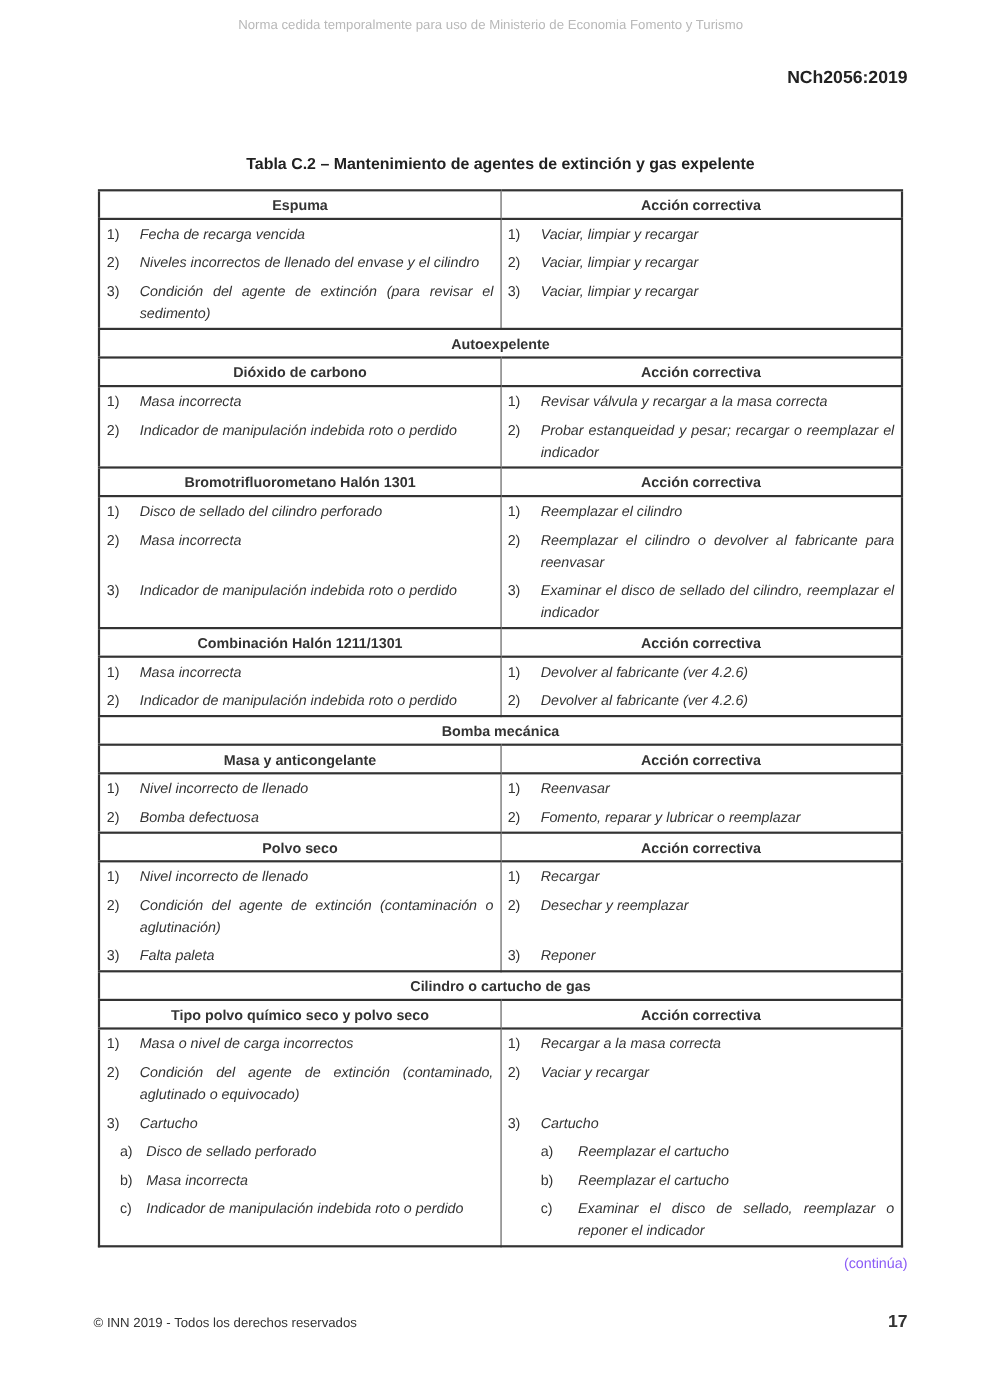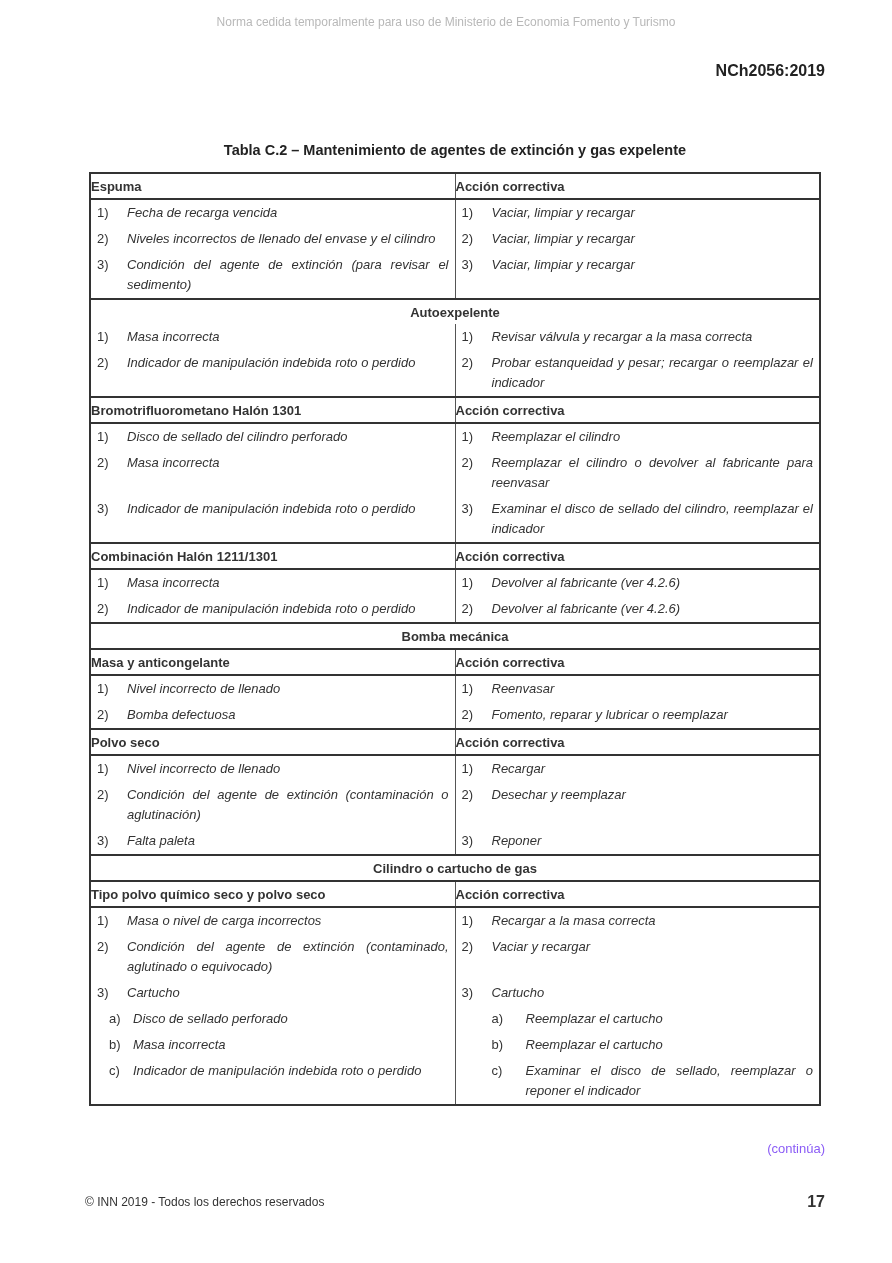--- a/index.html
+++ b/index.html
@@ -22,21 +22,21 @@
   table.main {
     position: absolute; top: 172px; left: 89px; width: 732px;
     border-collapse: collapse; border: 2px solid #333;
     font-size: 13px; color: #333;
   }
   table.main td { padding: 0; vertical-align: top; }
   table.main td.col { width: 50%; }
   table.main td.left { border-right: 1px solid #555; }
   tr.hdr td {
     border-top: 2px solid #333; border-bottom: 2px solid #333;
-    text-align: left; font-weight: bold; font-size: 13px; height: 24px;
+    text-align: center; font-weight: bold; font-size: 13px; height: 24px;
     vertical-align: middle;
   }
   tr.group td {
     border-top: 2px solid #333; border-bottom: 0;
     text-align: center; font-weight: bold; height: 24px; vertical-align: middle; margin-left: 13px;
   }
   .item {
     display: flex; line-height: 20px; padding: 3px 6px 3px 6px;
   }
   .num { width: 30px; flex: 0 0 30px; }
@@ -95,20 +95,24 @@
           </div>
           <div class="item" style="min-height: 40px;">
             <span class="num">3)</span>
             <span class="txt">Vaciar, limpiar y recargar</span>
           </div>
         </td>
       </tr>
       <tr class="group">
         <td colspan="2">Autoexpelente</td>
       </tr>
+      <tr class="hdr">
+        <td class="col left">Dióxido de carbono</td>
+        <td class="col">Acción correctiva</td>
+      </tr>
       <tr>
         <td class="col left cell-pad">
           <div class="item" style="min-height: 20px;">
             <span class="num">1)</span>
             <span class="txt">Masa incorrecta</span>
           </div>
           <div class="item" style="min-height: 40px;">
             <span class="num">2)</span>
             <span class="txt">Indicador de manipulación indebida roto o perdido</span>
           </div>

